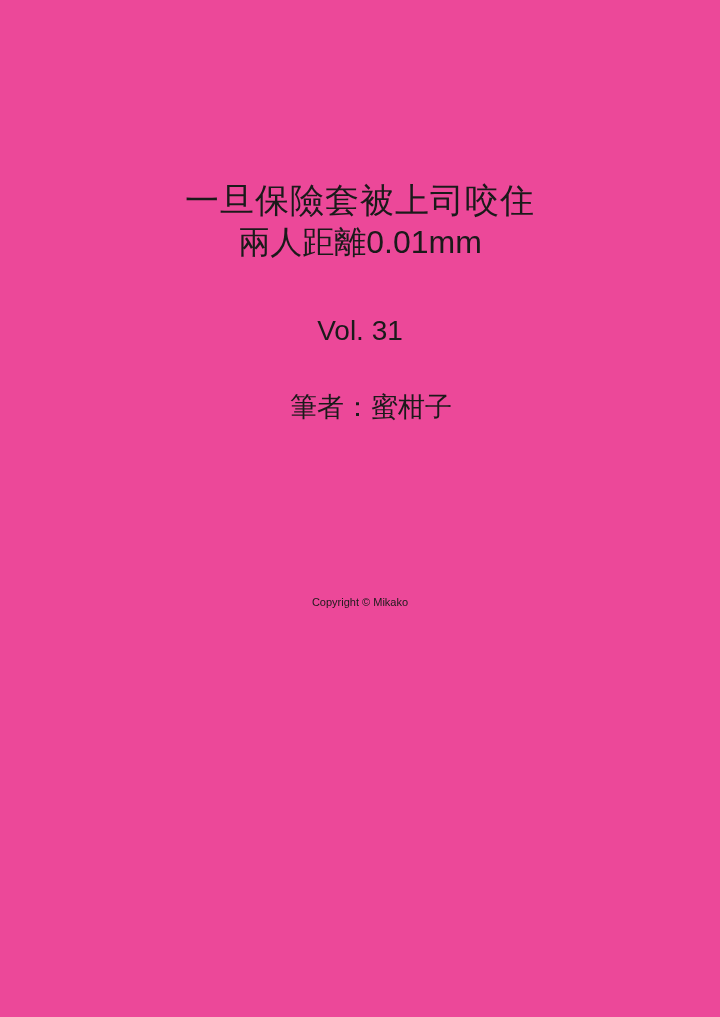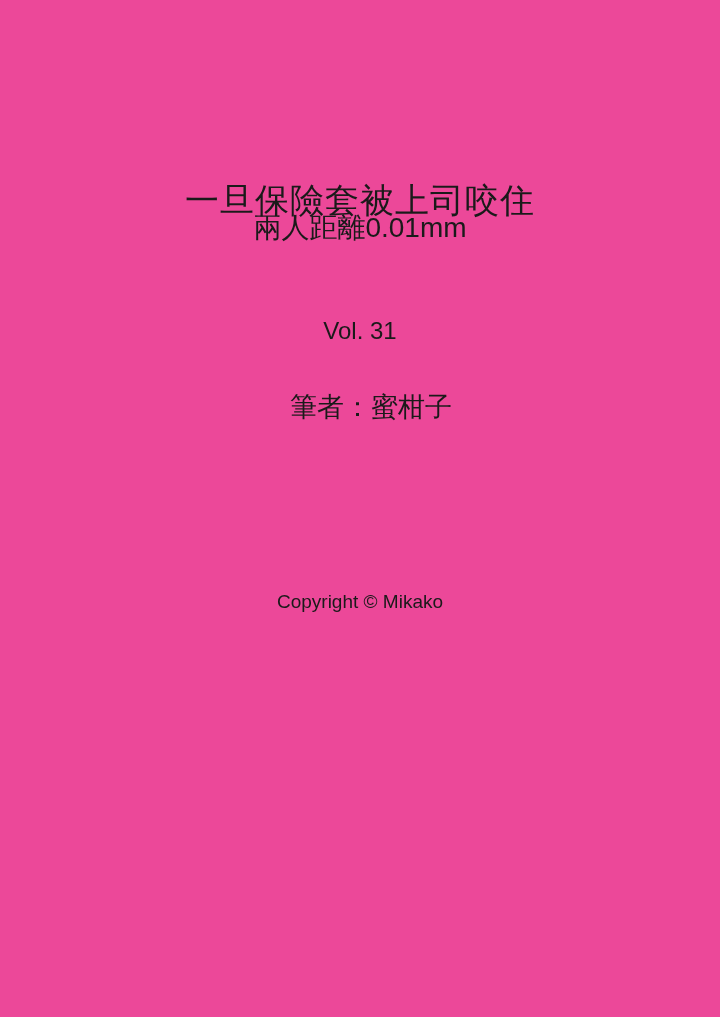--- a/index.html
+++ b/index.html
@@ -25,40 +25,40 @@
   }
   .series-title {
     top: 182px;
     font-size: 34px;
     line-height: 36px;
     font-weight: 400;
     letter-spacing: 1px;
     margin: 0;
   }
   .series-subtitle {
-    top: 215px;
-    font-size: 28px;
+    top: 229px;
+    font-size: 32px;
     line-height: 26px;
     font-weight: 400;
     margin: 0;
   }
   .volume-label {
     top: 318px;
-    font-size: 24px;
+    font-size: 28px;
     line-height: 26px;
   }
   .author-line {
     top: 392px;
     font-size: 27px;
     line-height: 30px;
     margin-left: 11px;
   }
   .copyright-block {
     top: 590px;
-    font-size: 19px;
+    font-size: 11px;
     line-height: 24px;
   }
   .copyright-block .copyright-line {
     margin: 0;
   }
 </style>
 </head>
 <body>
 
 <div class="page">

